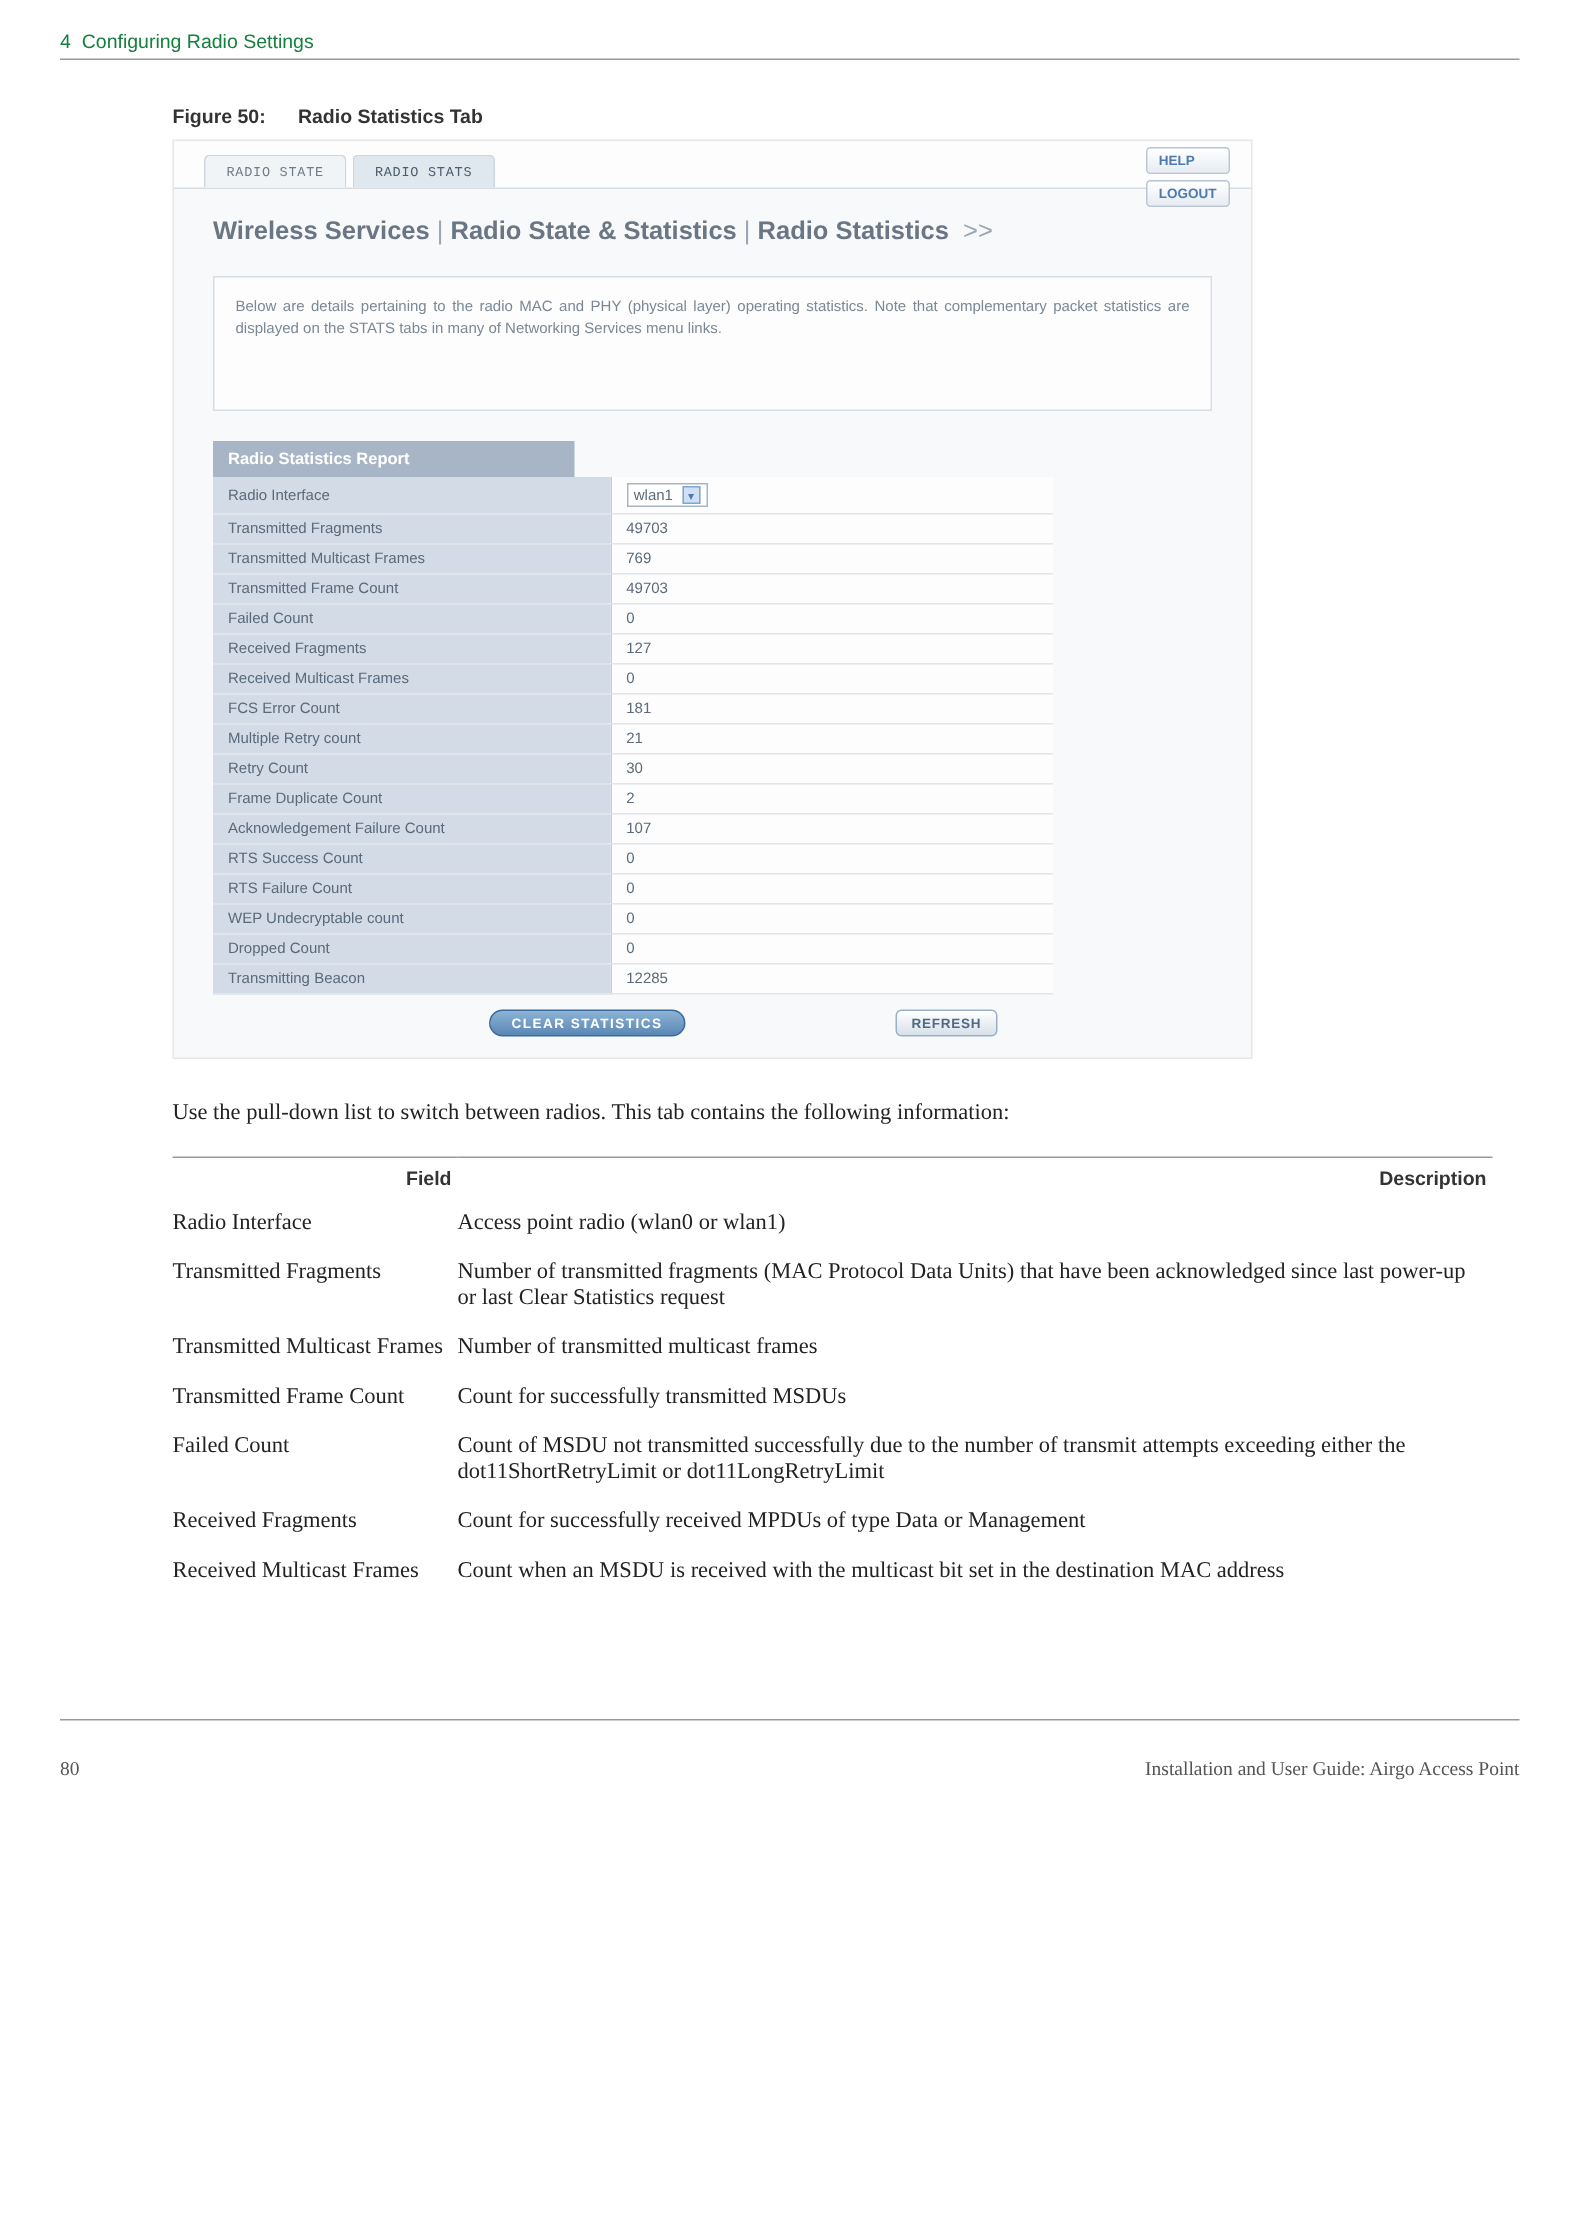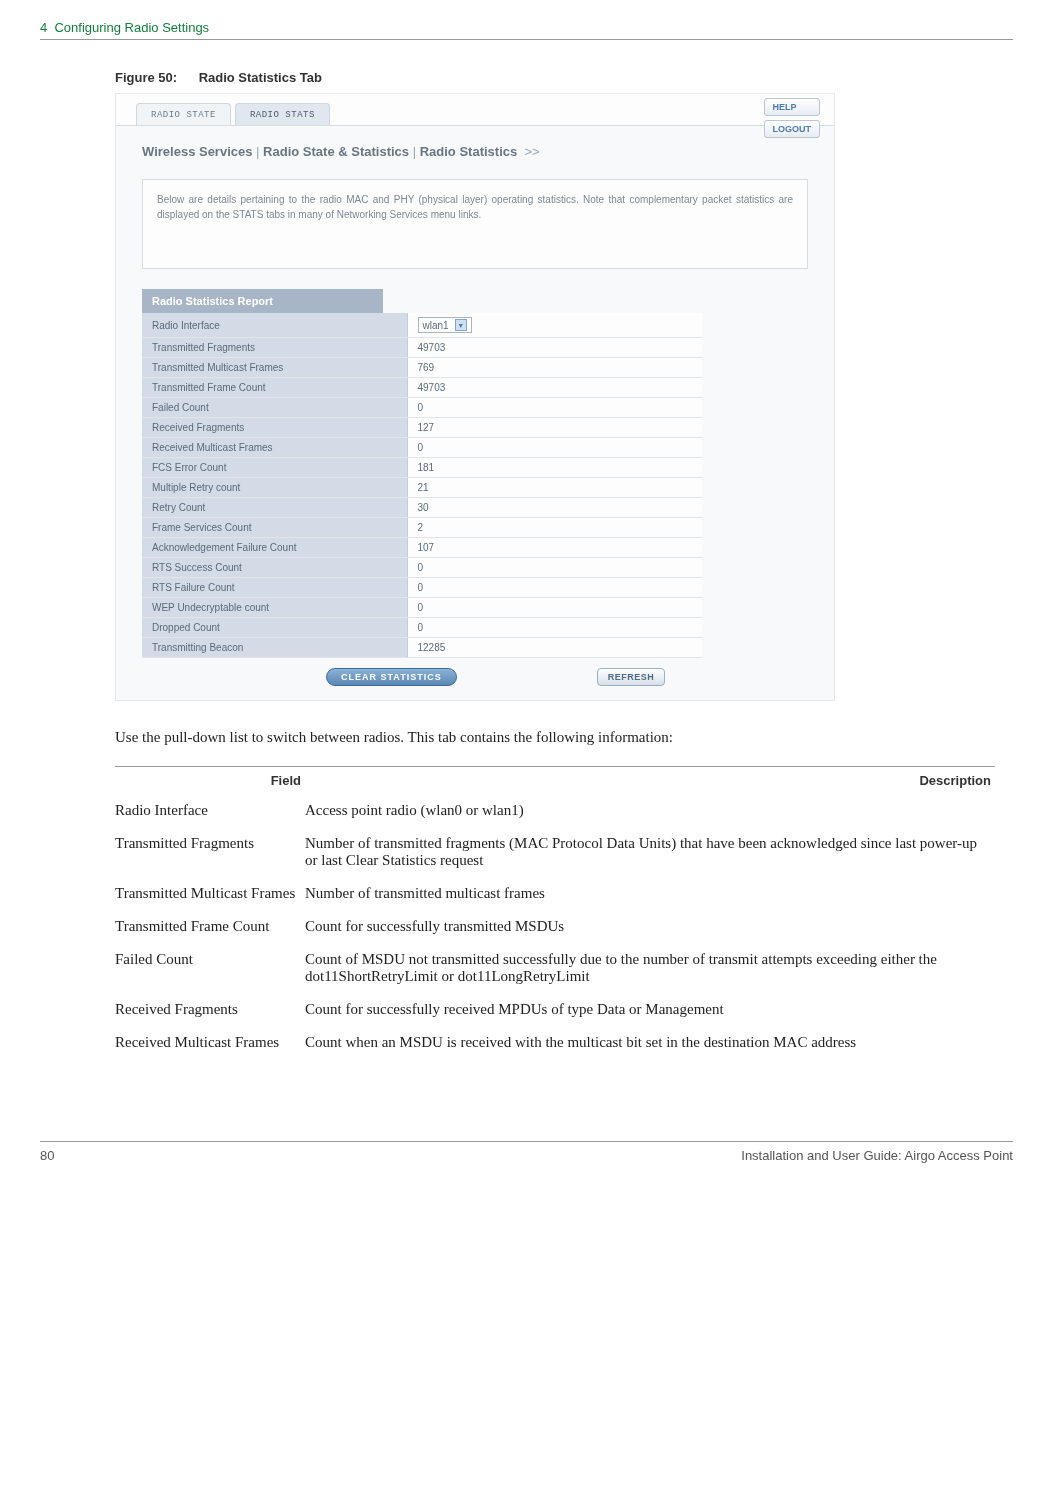--- a/index.html
+++ b/index.html
@@ -79,21 +79,21 @@
     font-size: 9px;
     font-weight: bold;
     color: #4e7ab0;
     padding: 3px 8px;
     border: 1px solid #b8c6d6;
     border-radius: 3px;
     background: linear-gradient(#fff,#e6ecf2);
   }
   .bread {
     padding: 18px 26px 10px 26px;
-    font-size: 13px;
+    font-size: 17px;
     font-weight: bold;
     color: #6a7683;
   }
   .bread .sep { color: #9aa6b2; font-weight: normal; }
   .intro-box {
     margin: 10px 26px 20px 26px;
     border: 1px solid #d8dde2;
     background: #fdfdfd;
     padding: 12px 14px;
     font-size: 10px;
@@ -196,24 +196,24 @@
     color: #333;
   }
   .desc-table td {
     padding: 6px 6px 10px 0;
     vertical-align: top;
   }
   .desc-table td:first-child { width: 190px; }
   .page-footer {
     margin-top: 80px;
     border-top: 1px solid #999;
-    padding-top: 6px;
+    padding-top: 24px;
     display: flex;
     justify-content: space-between;
-    font-family: Liberation Sans, sans-serif;
+    font-family: Liberation Serif, serif;
     font-size: 13px;
     color: #555;
   }
 </style>
 </head>
 <body>
 
 <div class="header-row">
   <span>
     <span>4</span>&nbsp;&nbsp;<span>Configuring Radio Settings</span>
@@ -289,21 +289,21 @@
         </tr>
         <tr>
           <td>Multiple Retry count</td>
           <td>21</td>
         </tr>
         <tr>
           <td>Retry Count</td>
           <td>30</td>
         </tr>
         <tr>
-          <td>Frame Services Count</td>
+          <td>Frame Duplicate Count</td>
           <td>2</td>
         </tr>
         <tr>
           <td>Acknowledgement Failure Count</td>
           <td>107</td>
         </tr>
         <tr>
           <td>RTS Success Count</td>
           <td>0</td>
         </tr>

